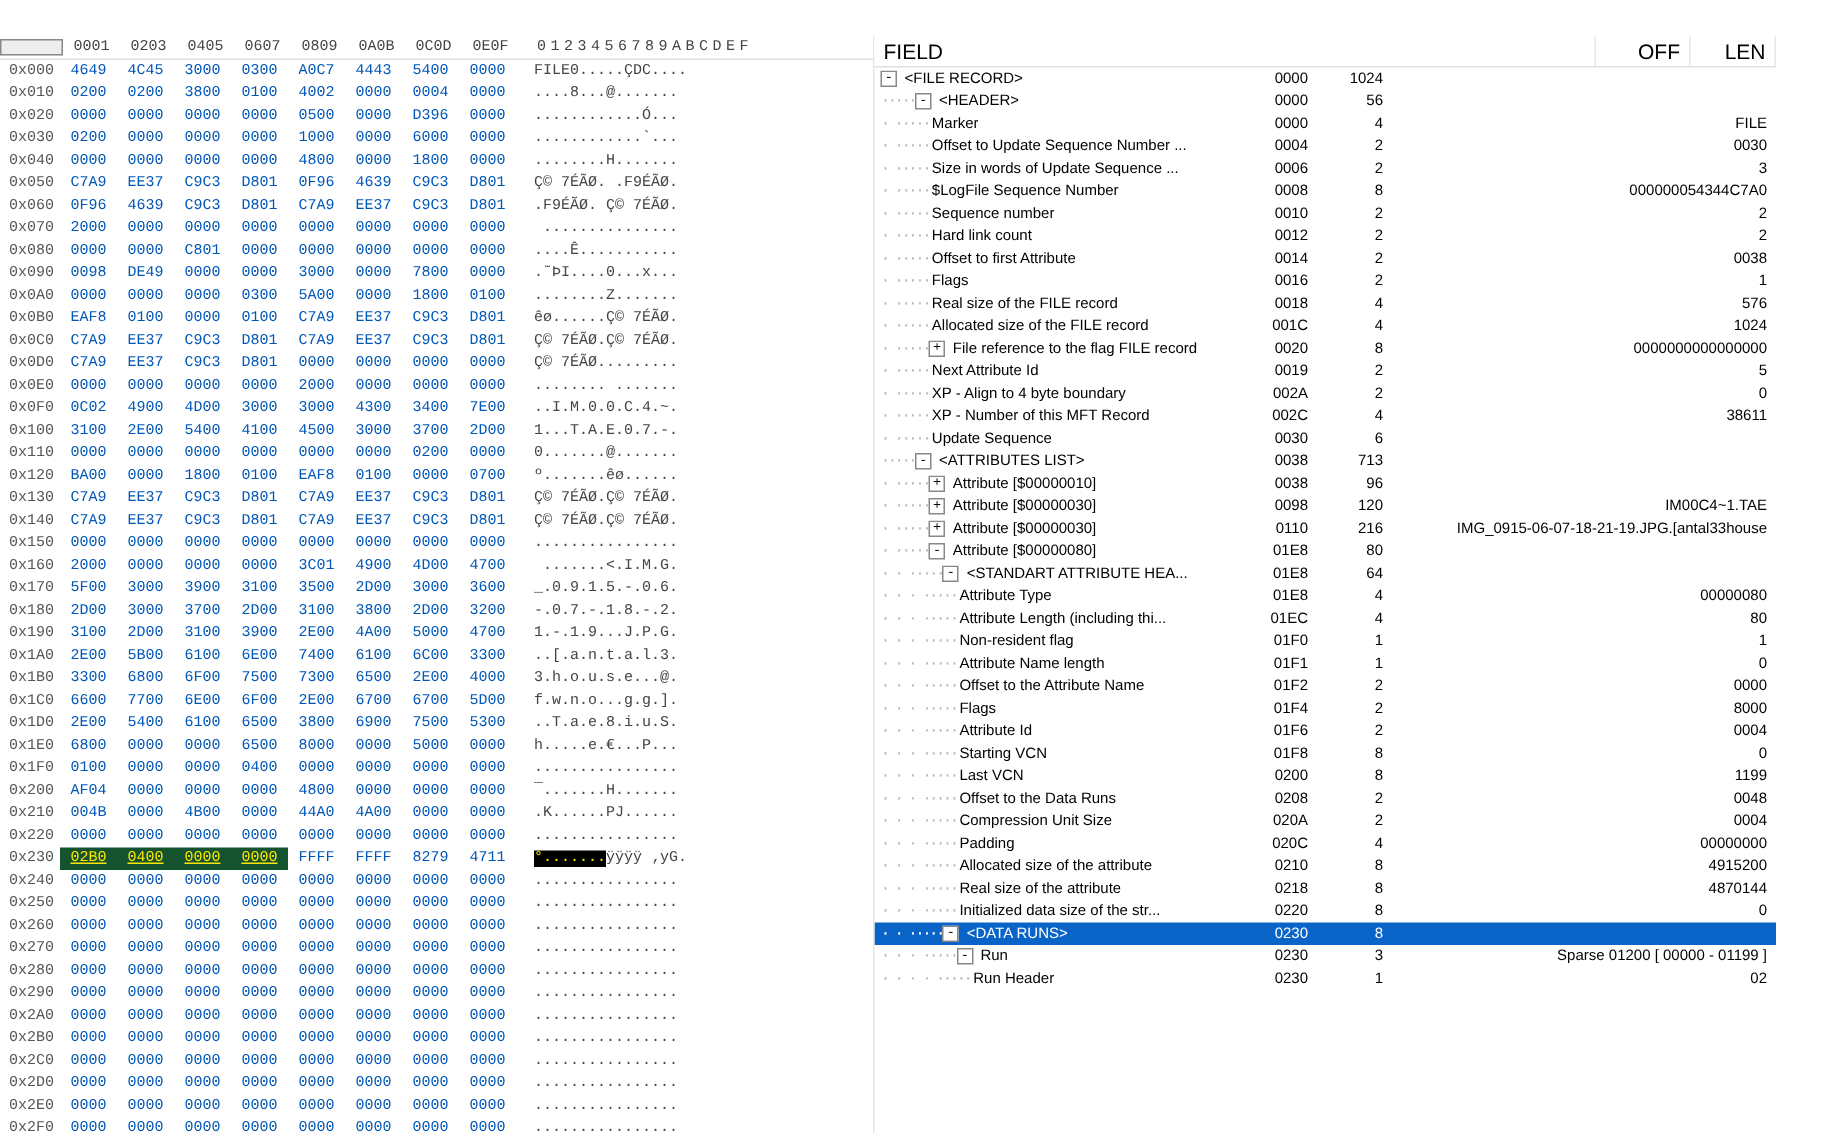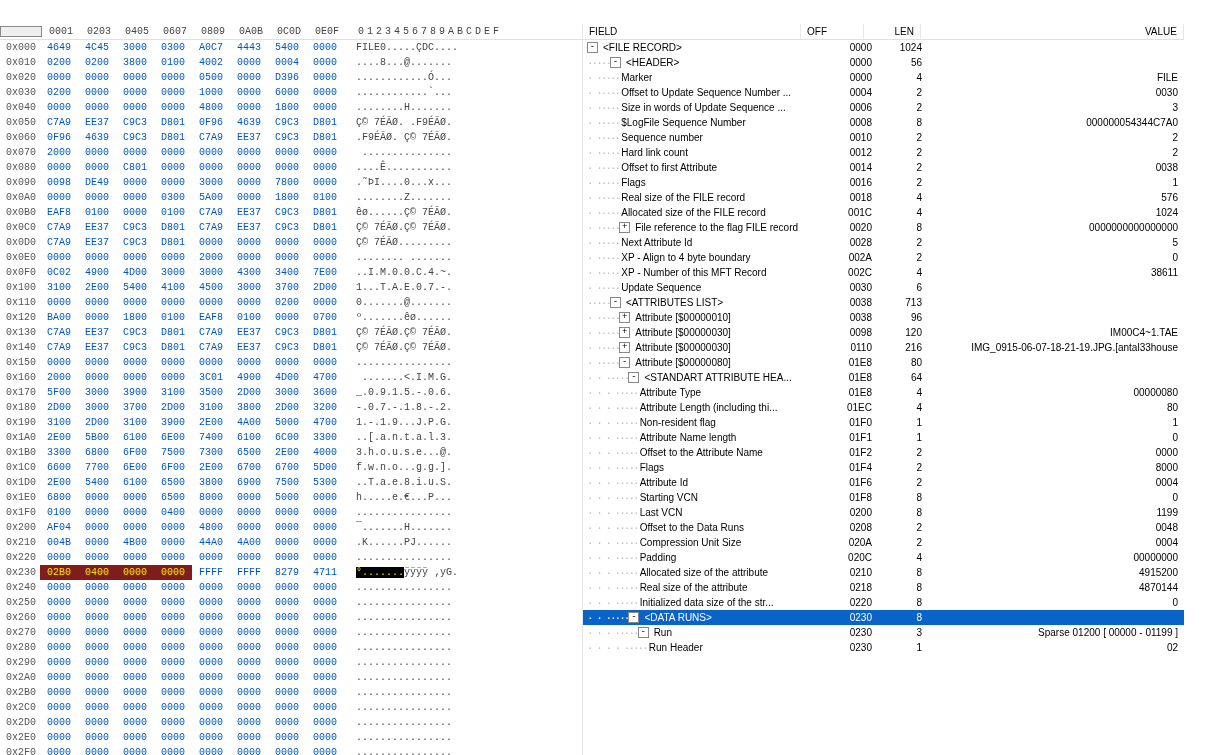--- a/index.html
+++ b/index.html
@@ -11,28 +11,28 @@
   .hdr-bytes{flex:0 0 306px;display:flex;gap:0;font-family:Consolas,'Courier New',monospace;color:#444;}
   .hdr-bytes span{width:19px;text-align:center;}
   .hdr-bytes .pair{width:38px;text-align:center;}
   .hdr-ascii{padding-left:10px;font-family:Consolas,'Courier New',monospace;letter-spacing:3px;color:#444;}
   .hex-body{font-family:Consolas,'Courier New',monospace;line-height:15px;}
   .row{display:flex;white-space:pre;}
   .row .off{width:36px;text-align:right;padding-right:4px;color:#555;}
   .row .bytes{width:306px;display:flex;}
   .row .bytes .w{width:38px;text-align:center;color:#0057b8;}
   .row .asc{padding-left:10px;color:#444;}
-  .row.sel .bytes .w.hi{background:#7f1d1d;color:#ffe600;}
+  .row.sel .bytes .w.hi{background:#14532d;color:#ffe600;text-decoration:underline;}
   .row.sel .asc .hi{background:#000;color:#ffe600;}
   
   .tree{display:flex;flex-direction:column;height:100%;}
-  .thead{display:flex;border-bottom:1px solid #e0e0e0;background:#fff;font-size:10px;}
+  .thead{display:flex;border-bottom:1px solid #e0e0e0;background:#fff;font-size:14px;}
   .thead div{padding:2px 6px;border-right:1px solid #e8e8e8;}
   .th-field{flex:1;}
-  .th-off{width:50px;text-align:left;}
+  .th-off{width:50px;text-align:right;}
   .th-len{width:44px;text-align:right;}
   .th-val{width:250px;text-align:right;}
   .tbody{flex:1;overflow:hidden;}
   .trow{display:flex;align-items:center;height:15px;font-size:10px;}
   .trow.selected{background:#0a64c8;color:#fff;}
   .tf{flex:1;display:flex;align-items:center;overflow:hidden;padding-left:4px;}
   .to{width:50px;text-align:right;padding-right:6px;}
   .tl{width:44px;text-align:right;padding-right:6px;}
   .tv{width:250px;text-align:right;padding-right:6px;overflow:hidden;text-overflow:clip;white-space:nowrap;}
   .sq{width:9px;height:9px;border:1px solid #888;display:inline-flex;align-items:center;justify-content:center;font-size:9px;line-height:7px;margin-right:3px;background:#fff;color:#000;font-family:Consolas,'Courier New',monospace;}
@@ -111,21 +111,20 @@
         <div class="row"><span class="off">0x2F0</span><span class="bytes"><span class="w">0000</span><span class="w">0000</span><span class="w">0000</span><span class="w">0000</span><span class="w">0000</span><span class="w">0000</span><span class="w">0000</span><span class="w">0000</span></span><span class="asc">................</span></div>
         <div class="row"><span class="off">0x300</span><span class="bytes"><span class="w">0000</span><span class="w">0000</span><span class="w">0000</span><span class="w">0000</span><span class="w">0000</span><span class="w">0000</span><span class="w">0000</span><span class="w">0000</span></span><span class="asc">................</span></div>
       </div>
   </div>
   <div class="right">
     <div class="tree">
       <div class="thead">
         <div class="th-field">FIELD</div>
         <div class="th-off">OFF</div>
         <div class="th-len">LEN</div>
-        <div class="th-val">VALUE</div>
       </div>
       <div class="tbody" id="tbody">
           <div class="trow">
             <div class="tf">
               <span class="dots"></span>
               <span class="sq">-</span>
               <span class="label">&lt;FILE RECORD&gt;</span>
             </div>
             <div class="to">0000</div>
             <div class="tl">1024</div>
@@ -239,21 +238,21 @@
             </div>
             <div class="to">0020</div>
             <div class="tl">8</div>
             <div class="tv">0000000000000000</div>
           </div>
           <div class="trow">
             <div class="tf">
               <span class="dots"> ·     ·····</span>
               <span class="label">Next Attribute Id</span>
             </div>
-            <div class="to">0028</div>
+            <div class="to">0019</div>
             <div class="tl">2</div>
             <div class="tv">5</div>
           </div>
           <div class="trow">
             <div class="tf">
               <span class="dots"> ·     ·····</span>
               <span class="label">XP - Align to 4 byte boundary</span>
             </div>
             <div class="to">002A</div>
             <div class="tl">2</div>

